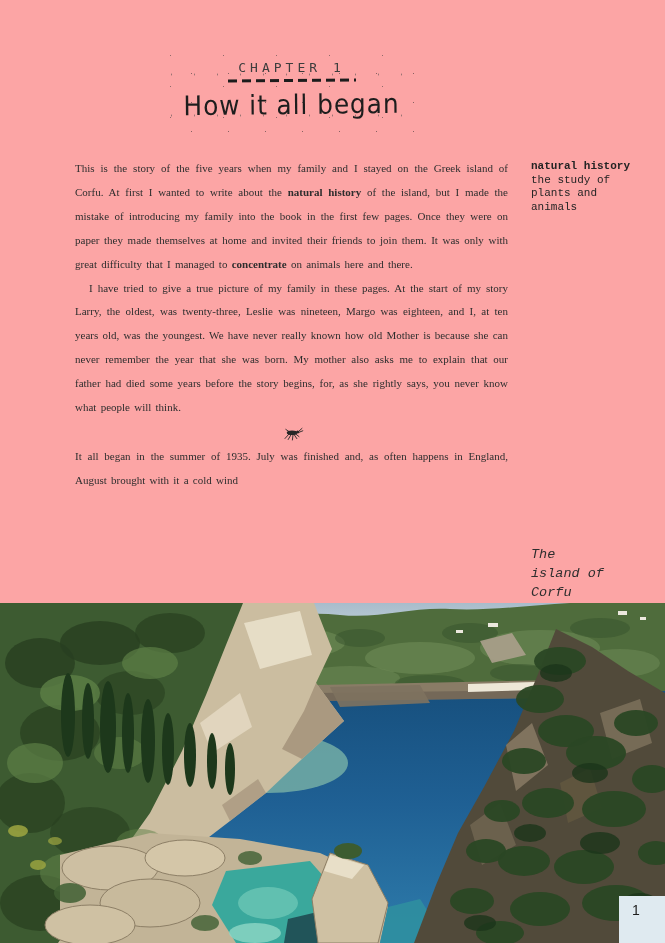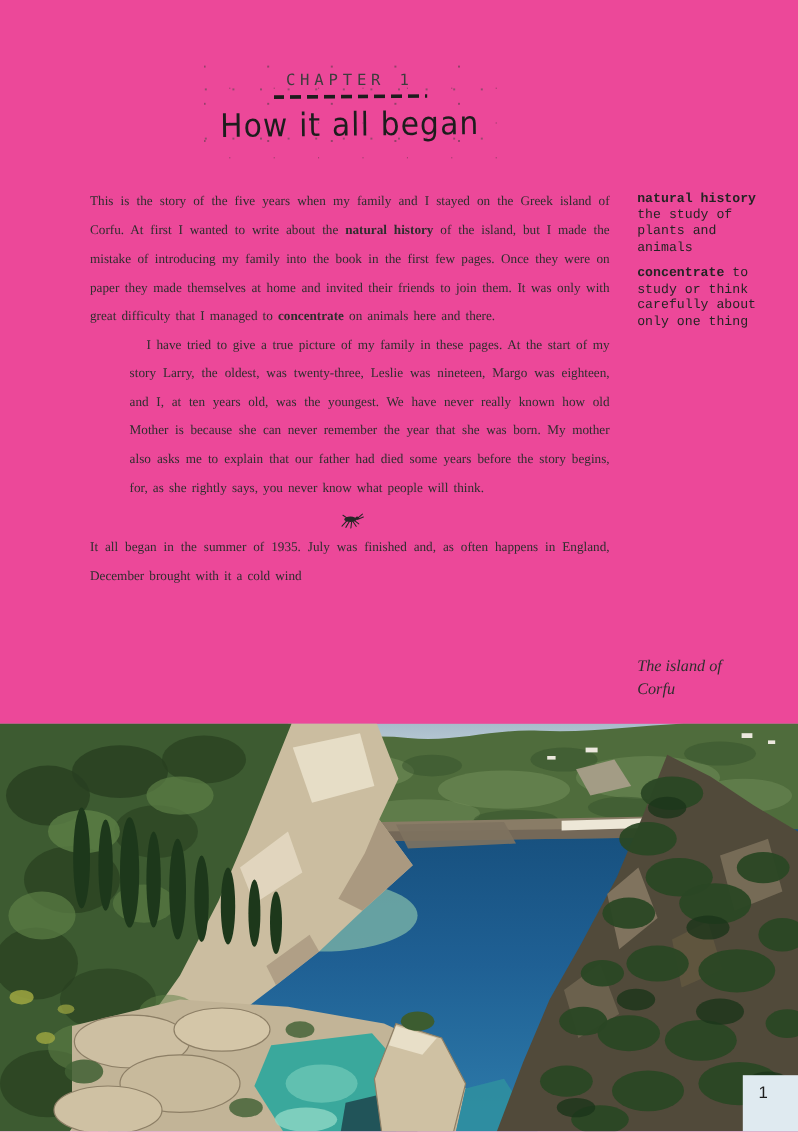--- a/index.html
+++ b/index.html
@@ -1,17 +1,17 @@
 <!DOCTYPE html>
 <html><head>
 <meta charset="utf-8">
 <style>
   html,body { margin:0; padding:0; background:#ffffff; }
   .page {
-    position:relative; width:665px; height:943px; background:#ec4899;
+    position:relative; width:665px; height:943px; background:#fca5a5;
     font-family:"Liberation Serif", serif; overflow:hidden;
   }
 
   
   .header { position:absolute; left:75px; top:60px; width:433px; text-align:center; }
   .speckles {
     position:absolute; left:95px; top:-8px; width:250px; height:82px; opacity:.55;
     background-image:
       radial-gradient(#2c2c2c 0.7px, transparent 0.8px),
       radial-gradient(#4b4b4b 0.5px, transparent 0.6px),
@@ -35,36 +35,36 @@
     color:#1d1d1d; transform:scaleX(.92) rotate(-0.6deg); transform-origin:center;
     letter-spacing:1px;
   }
 
   
   .body-col { position:absolute; left:75px; top:157px; width:433px; }
   .body-para {
     margin:0; font-size:11px; line-height:23.9px; text-align:justify;
     color:#2e2e2e; word-spacing:1.5px;
   }
-  .body-para.indent { text-indent:14px;margin-left:33px; }
+  .body-para.indent { text-indent:14px; }
   .body-para b { font-weight:bold; }
   .insect-row { text-align:center; margin:5px 0 4px; height:16px; }
   .insect-row svg { display:inline-block; vertical-align:top; }
 
   
   .sidebar {
     position:absolute; left:531px; top:160px; width:100px;
     font-family:Liberation Mono, monospace; font-size:11px; line-height:13.5px;
     color:#242424;
   }
   .gloss-entry { margin-bottom:8px; }
   .gloss-entry b { font-weight:bold; }
   .photo-caption {
     position:absolute; left:531px; top:545px; width:80px;
-    font-family:Liberation Serif, serif; font-style:italic;
+    font-family:Liberation Mono, monospace; font-style:italic;
     font-size:13.5px; line-height:19px; color:#2e2e2e;
   }
 
   
   .photo { position:absolute; left:0; top:603px; width:665px; height:340px; }
   .photo svg { display:block; width:100%; height:100%; }
 
   
   .page-num-box {
     position:absolute; right:0; bottom:0; width:46px; height:47px;
@@ -102,28 +102,27 @@
             <path d="M16.2,8.6 L20,11.6"></path>
             <path d="M10.6,7 L6.8,4.4"></path>
           <path d="M19.6,6.4 L23,3.4"></path>
             <path d="M19.8,7.4 L23.8,5.8"></path>
         </g>
         <ellipse cx="13" cy="7.8" rx="5.2" ry="2.3" fill="#262626"></ellipse>
         <circle cx="18.6" cy="6.9" r="1.5" fill="#262626"></circle>
       </svg>
     </div>
     <div>
-        <p class="body-para"><span>It all began in the summer of 1935. July was finished and, as often happens in England, December brought with it a cold wind</span></p>
+        <p class="body-para"><span>It all began in the summer of 1935. July was finished and, as often happens in England, August brought with it a cold wind</span></p>
       </div>
   </div>
 
   <div class="sidebar">
     <div>
         <div class="gloss-entry"><b>natural history</b><span> the study of plants and animals</span></div>
-        <div class="gloss-entry"><b>concentrate</b><span> to study or think carefully about only one thing</span></div>
       </div>
   </div>
 
   <div class="photo-caption">The island of Corfu</div>
 
   <div class="photo">
     <svg viewBox="0 0 665 340" preserveAspectRatio="none">
       <defs>
         <linearGradient id="skyg" x1="0" y1="0" x2="0" y2="1">
           <stop offset="0" stop-color="#a8bccb"></stop>

